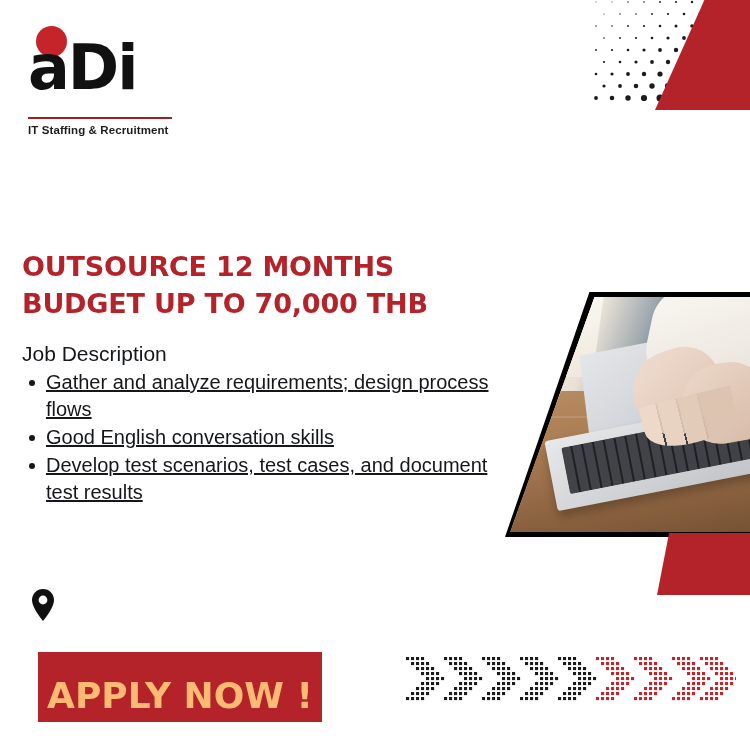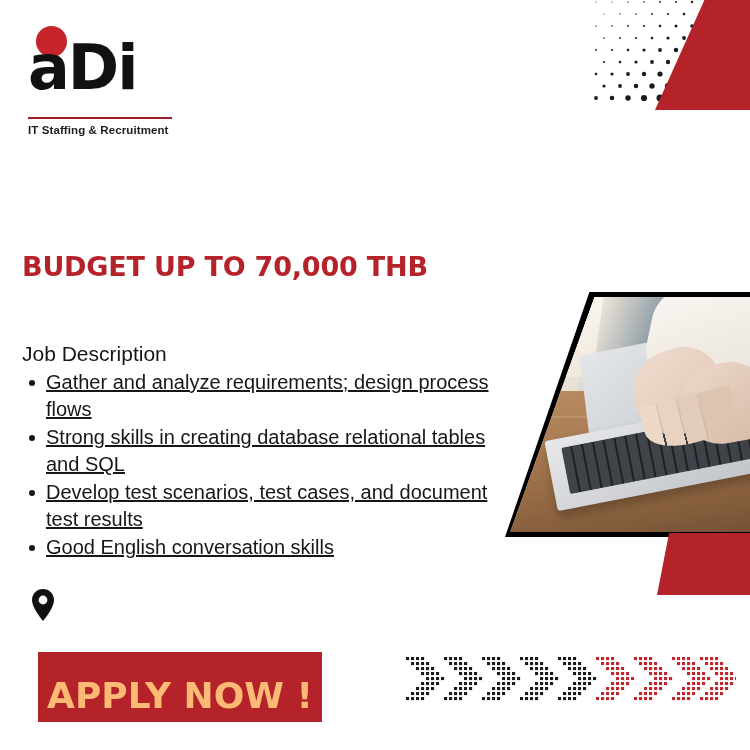--- a/index.html
+++ b/index.html
@@ -253,41 +253,38 @@
     <div class="logo-mark">
       <div class="logo-dot"></div>
       <div class="logo-word">aDi</div>
     </div>
     <div class="logo-rule"></div>
     <div class="logo-tag">IT Staffing &amp; Recruitment</div>
   </div>
 
 
   <div class="subtitle">
+    <div>OUTSOURCE 12 MONTHS</div>
     <div>BUDGET UP TO 70,000 THB</div>
   </div>
 
   <div class="jd">
     <div class="jd-title">Job Description</div>
     <ul class="jd-list">
       <li>
         <span class="bullet"></span>
         <span>Gather and analyze requirements; design process flows</span>
       </li>
       <li>
         <span class="bullet"></span>
-        <span>Strong skills in creating database relational tables and SQL</span>
+        <span>Good English conversation skills</span>
       </li>
       <li>
         <span class="bullet"></span>
         <span>Develop test scenarios, test cases, and document test results</span>
-      </li>
-      <li>
-        <span class="bullet"></span>
-        <span>Good English conversation skills</span>
       </li>
     </ul>
   </div>
 
   <div class="loc">
     <svg width="26" height="34" viewBox="0 0 26 34" aria-hidden="true">
       <path d="M13 1C6.9 1 2 5.9 2 12c0 8.2 11 21 11 21s11-12.8 11-21C24 5.9 19.1 1 13 1z" fill="#111"></path>
       <circle cx="13" cy="12" r="4.4" fill="#fff"></circle>
     </svg>
   </div>

